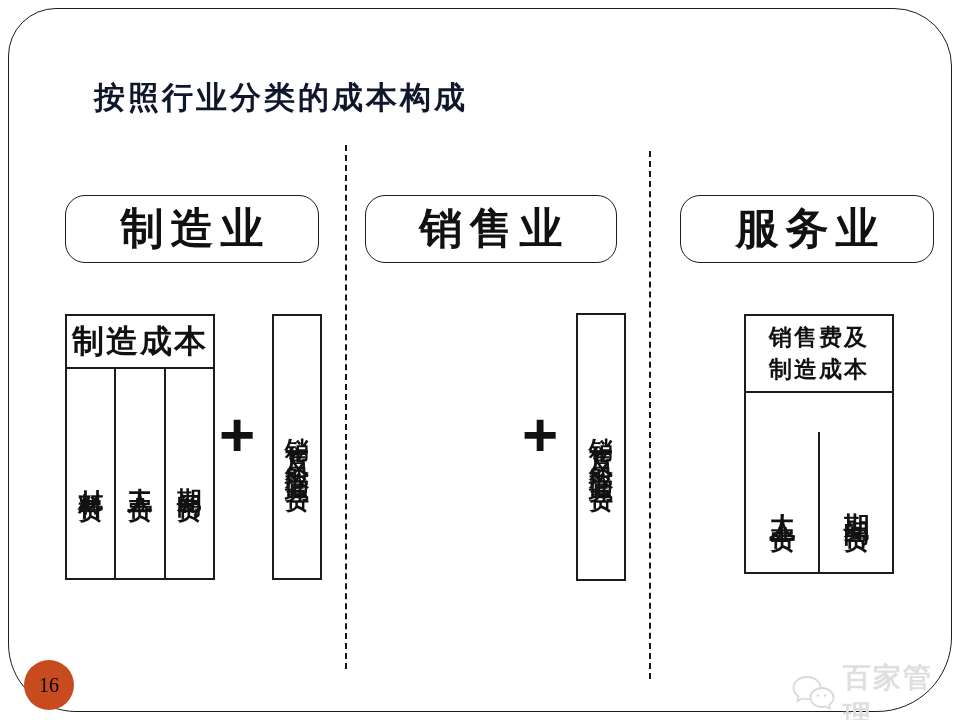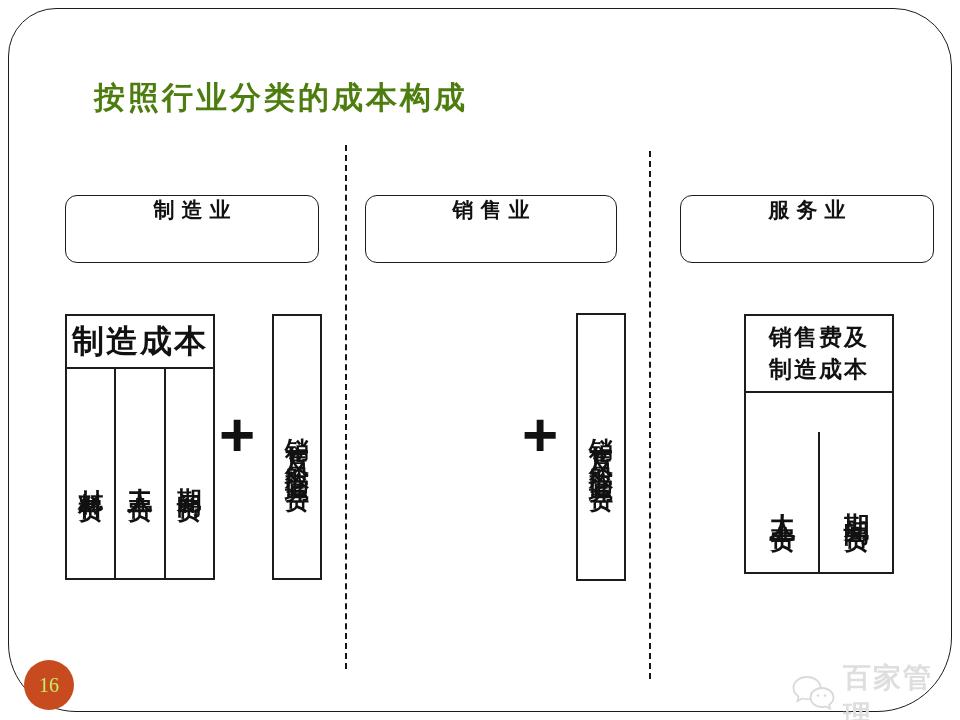--- a/index.html
+++ b/index.html
@@ -9,32 +9,32 @@
     color:#111;overflow:hidden;
   }
   .frame{
     position:absolute;left:8px;top:8px;width:942px;height:702px;
     border:1.5px solid #1c1c1c;
     border-radius:48px 58px 75px 68px;
     background:#fff;
   }
   .title{
     position:absolute;left:85px;top:68px;margin:0;
-    font-size:31px;font-weight:600;color:#4d7c0f;letter-spacing:3px;
+    font-size:31px;font-weight:600;color:#0f172a;letter-spacing:3px;
   }
   .divider{
     position:absolute;width:0;border-left:2px dashed #151515;
   }
   .d1{left:336px;top:136px;height:524px;}
   .d2{left:640px;top:142px;height:528px;}
   .hdr-box{
     position:absolute;top:186px;height:66px;
-    border:1.8px solid #1c1c1c;border-radius:12px;
-    display:flex;justify-content:center;
-    font-size:21px;font-weight:600;letter-spacing:7px;text-indent:7px;
+    border:1.8px solid #1c1c1c;border-radius:20px;
+    display:flex;align-items:center;justify-content:center;
+    font-size:43px;font-weight:600;letter-spacing:7px;text-indent:7px;
   }
   .tbl{
     position:absolute;border:2px solid #1c1c1c;
     display:flex;flex-direction:column;background:#fff;
   }
   .tbl-head{
     border-bottom:2px solid #1c1c1c;
     display:flex;flex-direction:column;align-items:center;justify-content:center;
     font-size:32px;font-weight:600;letter-spacing:2px;line-height:1.35;
     flex:0 0 auto;
@@ -55,21 +55,21 @@
   .sga-box .vtext{letter-spacing:7px;font-size:24px;}
   .plus{
     position:absolute;width:52px;text-align:center;
     font-size:62px;font-weight:bold;line-height:1;color:#111;
     font-family:"Liberation Sans","DejaVu Sans",sans-serif;
   }
   .page-badge{
     position:absolute;left:15px;top:651px;width:50px;height:50px;
     border-radius:50%;background:#c84b20;
     display:flex;align-items:center;justify-content:center;
-    font-size:20px;color:#bef264;
+    font-size:20px;color:#000000;
   }
   .watermark{
     position:absolute;left:782px;top:650px;
     display:flex;align-items:center;gap:6px;
   }
   .watermark-text{
     font-size:28px;color:#dedede;letter-spacing:2px;font-weight:600;
   }
 </style>
 </head>

